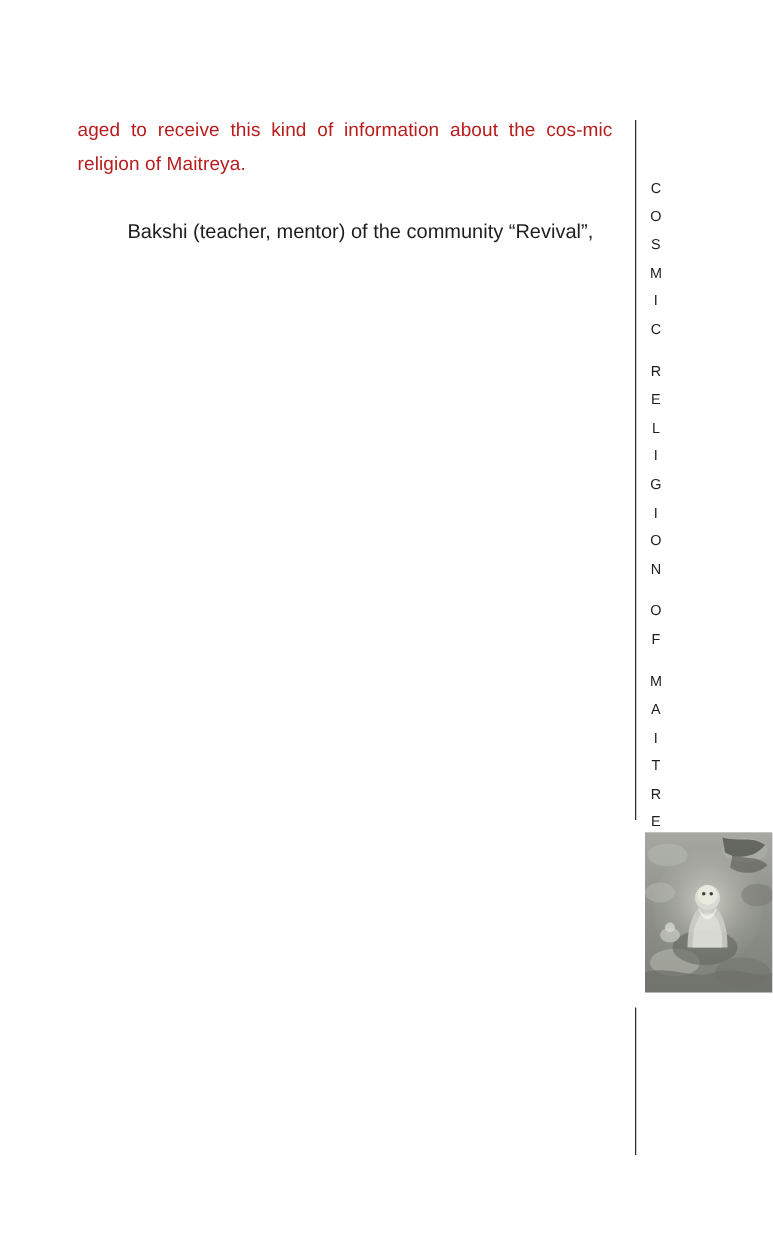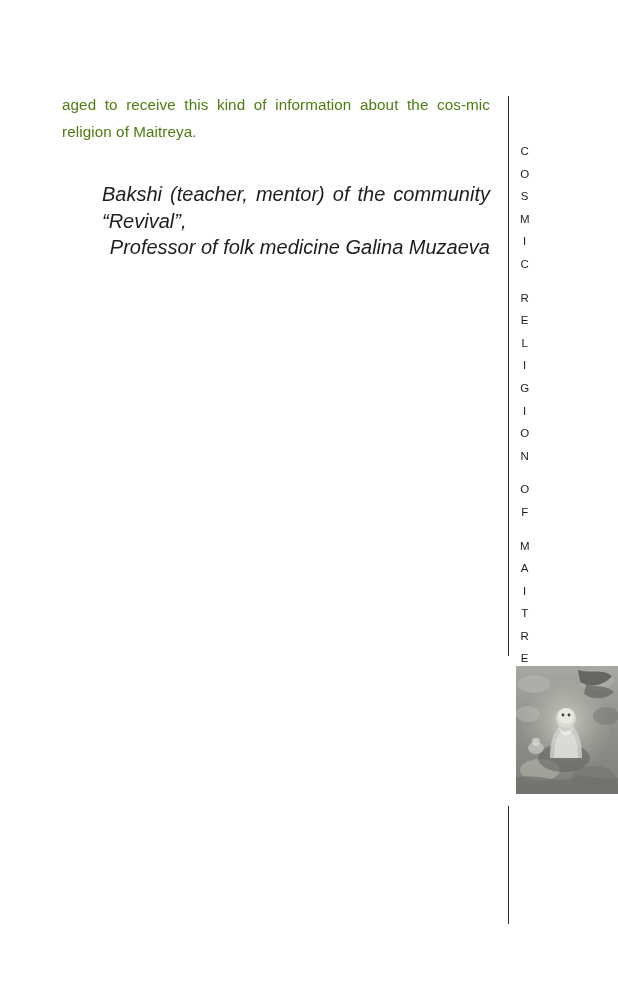--- a/index.html
+++ b/index.html
@@ -28,32 +28,31 @@
     top: 92px;
     width: 428px;
   }
 
   .para {
     font-size: 15.2px;
     line-height: 26.5px;
     text-align: justify;
     text-justify: inter-word;
     margin: 0;
-    color: #4d7c0f;
+    color: #b91c1c;
     letter-spacing: 0.1px;
   }
   .para.indent {
     text-indent: 26px;
   }
 
   .signature {
-    margin-top: 36px;
-    font-size: 20px;
+    margin-top: 28px;
+    font-size: 16px;
     line-height: 26.5px;
-    font-style: italic;
     text-align: right;
     color: #1d1d1d;
     padding-left: 18px;
   }
   .signature .sig-line {
     display: block;
   }
   .signature .sig-line.first {
     text-align: justify;
     text-justify: inter-word;
@@ -117,21 +116,20 @@
 </head>
 <body>
 
 <div class="page">
 
   <div class="text-column">
     <p class="para">aged to receive this kind of information about the cos-mic religion of Maitreya.</p>
 
     <div class="signature">
       <span class="sig-line first">Bakshi (teacher, mentor) of the community “Revival”,</span>
-      <span class="sig-line">Professor of folk medicine Galina Muzaeva</span>
     </div>
   </div>
 
   <div class="vrule"></div>
   <div class="vrule-lower"></div>
 
   <div class="running-head">
     <span class="rh-letter">C</span>
     <span class="rh-letter">O</span>
     <span class="rh-letter">S</span>

